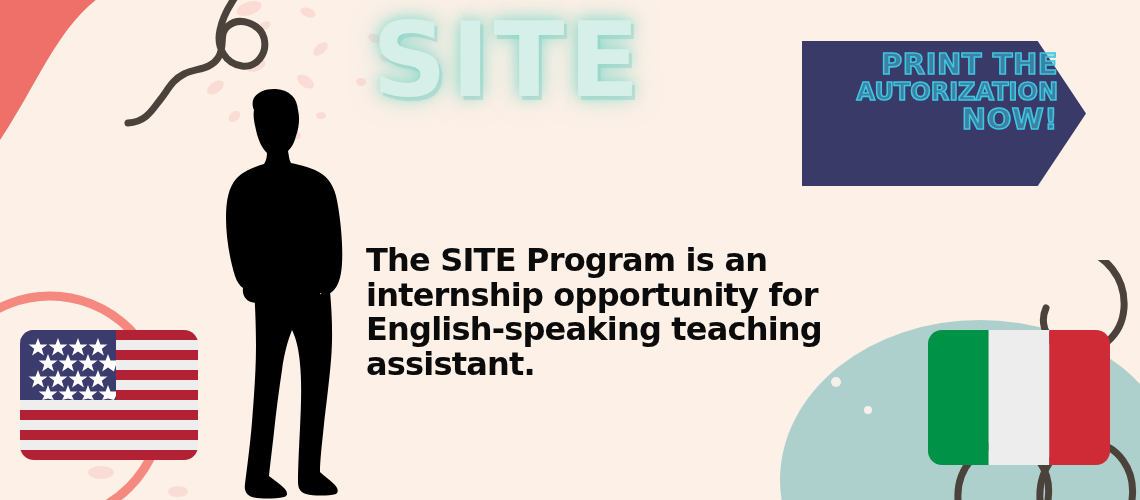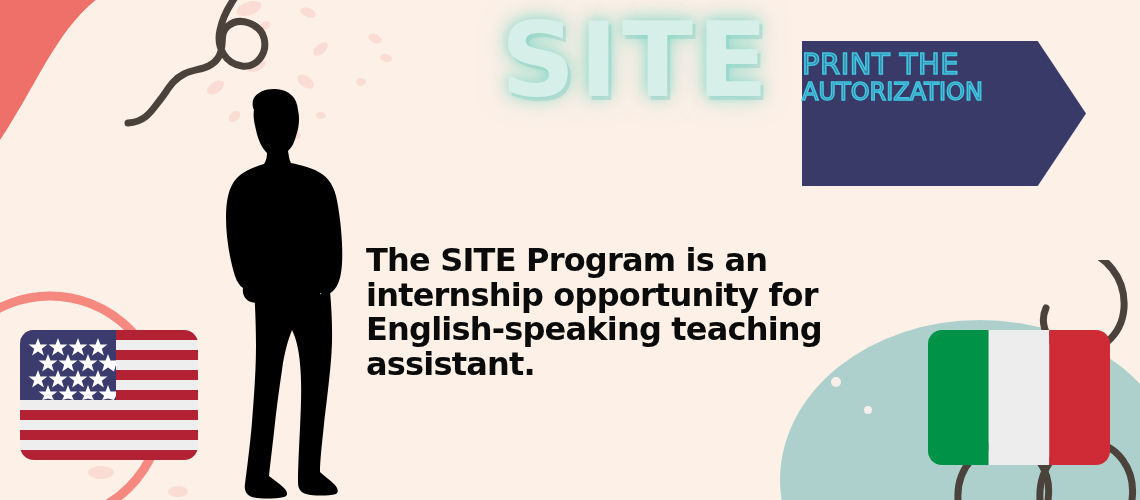--- a/index.html
+++ b/index.html
@@ -30,21 +30,21 @@
 
   
   .silhouette{left:196px;top:88px;width:170px;height:412px;}
 
   
   .title-block{
     position:absolute;
     left:372px;
     top:8px;
     width:400px;
-    text-align:right;
+    text-align:left;
     line-height:1;
   }
   .site-word{
     display:block;
     font-family:"DejaVu Sans", sans-serif;
     font-weight:bold;
     font-size:104px;
     letter-spacing:4px;
     color:#d7efe9;
     text-shadow:
@@ -90,26 +90,26 @@
     height:145px;
   }
   .banner-shape{
     position:absolute;
     inset:0;
     background:#393a68;
     clip-path:polygon(0 0, 83% 0, 100% 50%, 83% 100%, 0 100%);
   }
   .banner-text{
     position:absolute;
-    left:0;
+    left:18px;
     top:9px;
     width:238px;
-    text-align:left;
-    font-family:"DejaVu Sans", sans-serif;
-    font-weight:normal;
+    text-align:right;
+    font-family:"DejaVu Sans", sans-serif;
+    font-weight:bold;
     font-size:29px;
     line-height:1.03;
     letter-spacing:0.5px;
     color:transparent;
     -webkit-text-stroke:1.6px #3fc6e0;
     text-shadow:0 0 1px rgba(63,198,224,.5);
   }
   .banner-line{display:block;}
   .banner-line.l2{font-size:24px;letter-spacing:0px;}
 
@@ -211,20 +211,21 @@
     <span class="site-word">SITE</span>
   </div>
 
   <p class="body-copy">The SITE Program is an internship opportunity for English-speaking teaching assistant.</p>
 
   <div class="banner">
     <div class="banner-shape"></div>
     <div class="banner-text">
       <span class="banner-line">PRINT THE</span>
       <span class="banner-line l2">AUTORIZATION</span>
+      <span class="banner-line">NOW!</span>
     </div>
   </div>
 
   <svg class="flag flag-us" viewBox="0 0 178 130" preserveAspectRatio="none">
     <rect width="178" height="130" fill="#eeeeee"></rect>
     <g fill="#b22234">
       <rect y="0" width="178" height="10"></rect>
       <rect y="20" width="178" height="10"></rect>
       <rect y="40" width="178" height="10"></rect>
       <rect y="60" width="178" height="10"></rect>

